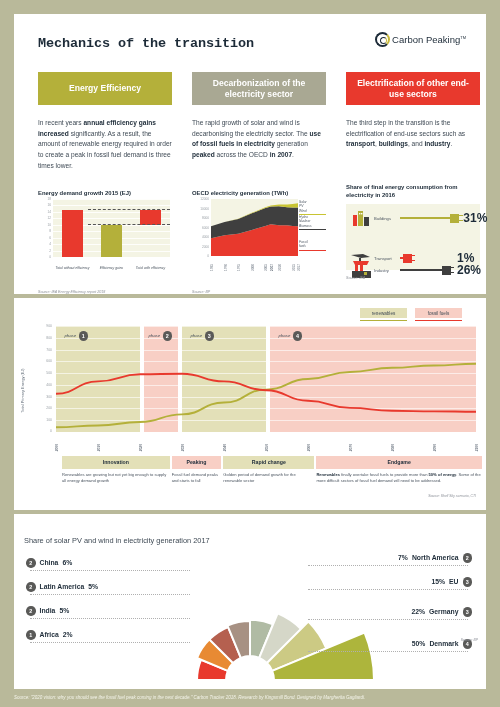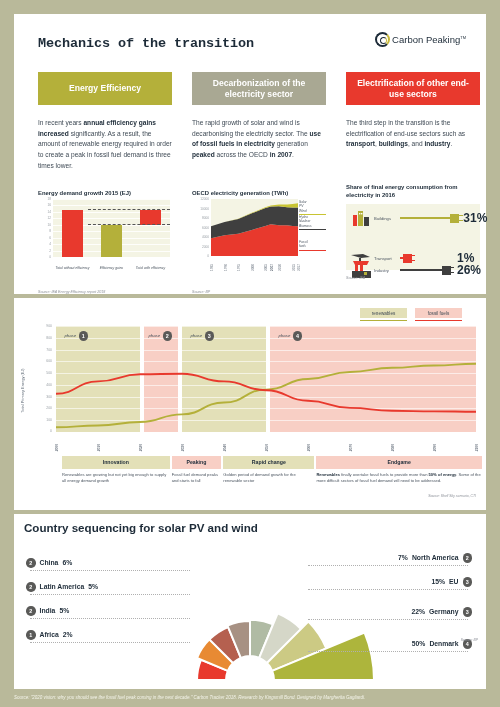--- a/index.html
+++ b/index.html
@@ -431,21 +431,21 @@
         </div>
         <div class="ps-col" style="flex: 0 0 40%;">
           <div class="ps-head" style="background: rgb(248, 207, 197);">Endgame</div>
           <div class="ps-body"><b>Renewables</b> finally overtake fossil fuels to provide more than <b>50% of energy</b>. Some of the more difficult sectors of fossil fuel demand will need to be addressed.</div>
         </div>
       </div>
     <div id="ps-src" style="top:196px; right:10px;">Source: Shell Sky scenario, CTI</div>
   </div>
 
   <div class="card" id="card-bottom">
-    <div id="bot-title" style="position:absolute; left:10px; top:7px;">Country sequencing for solar PV and wind</div>
+    <div id="bot-sub" style="position:absolute; left:10px; top:22px;">Share of solar PV and wind in electricity generation 2017</div>
     <div id="fan" style="left:0; top:34px; width:472px; height:141px;"><svg viewBox="0 0 472 141" width="472" height="141">
           <path d="M 212,132 L 183.04,132 A 52.96 52.96 0 0 1 187.07133995820226,111.73308542194488 L 213.8268912197291,122.81559762323786 A 24 24 0 0 0 212,132 Z" fill="#e8392d" stroke="#fff" stroke-width="2"></path>
           <path d="M 213.8268912197291,122.81559762323786 L 182.96931483385214,110.03397098224389 A 57.4 57.4 0 0 1 195.41207075989217,91.41207075989217 L 219.02943725152286,115.02943725152286 A 24 24 0 0 0 213.8268912197291,122.81559762323786 Z" fill="#e88a33" stroke="#fff" stroke-width="2"></path>
           <path d="M 219.02943725152286,115.02943725152286 L 195.41207075989217,91.41207075989217 A 57.4 57.4 0 0 1 214.03397098224386,78.96931483385214 L 226.81559762323786,109.82689121972912 A 24 24 0 0 0 219.02943725152286,115.02943725152286 Z" fill="#b5604f" stroke="#fff" stroke-width="2"></path>
           <path d="M 226.81559762323786,109.82689121972912 L 213.46759950234355,77.60197312573544 A 58.879999999999995 58.879999999999995 0 0 1 236,73.12 L 236,108 A 24 24 0 0 0 226.81559762323786,109.82689121972912 Z" fill="#a79183" stroke="#fff" stroke-width="2"></path>
           <path d="M 236,108 L 236,71.64 A 60.36 60.36 0 0 1 259.09877197755685,76.23463141761874 L 245.18440237676216,109.82689121972912 A 24 24 0 0 0 236,108 Z" fill="#b0bba4" stroke="#fff" stroke-width="2"></path>
           <path d="M 245.18440237676216,109.82689121972912 L 263.6297438167595,65.29589775268511 A 72.2 72.2 0 0 1 287.0531096016687,80.94689039833125 L 252.97056274847714,115.02943725152286 A 24 24 0 0 0 245.18440237676216,109.82689121972912 Z" fill="#d5d7c8" stroke="#fff" stroke-width="2"></path>
           <path d="M 252.97056274847714,115.02943725152286 L 294.3787358547614,73.62126414523863 A 82.56 82.56 0 0 1 312.27549420413186,100.4056558239382 L 258.17310878027087,122.81559762323785 A 24 24 0 0 0 252.97056274847714,115.02943725152286 Z" fill="#ccca84" stroke="#fff" stroke-width="2"></path>
           <path d="M 258.17310878027087,122.81559762323785 L 350.56106203139956,84.5472543867289 A 124 124 0 0 1 360,131.99999999999997 L 260,132 A 24 24 0 0 0 258.17310878027087,122.81559762323785 Z" fill="#adb53c" stroke="#fff" stroke-width="2"></path>
         </svg><div class="fan-lab" style="left: 12px; top: 10px;">

